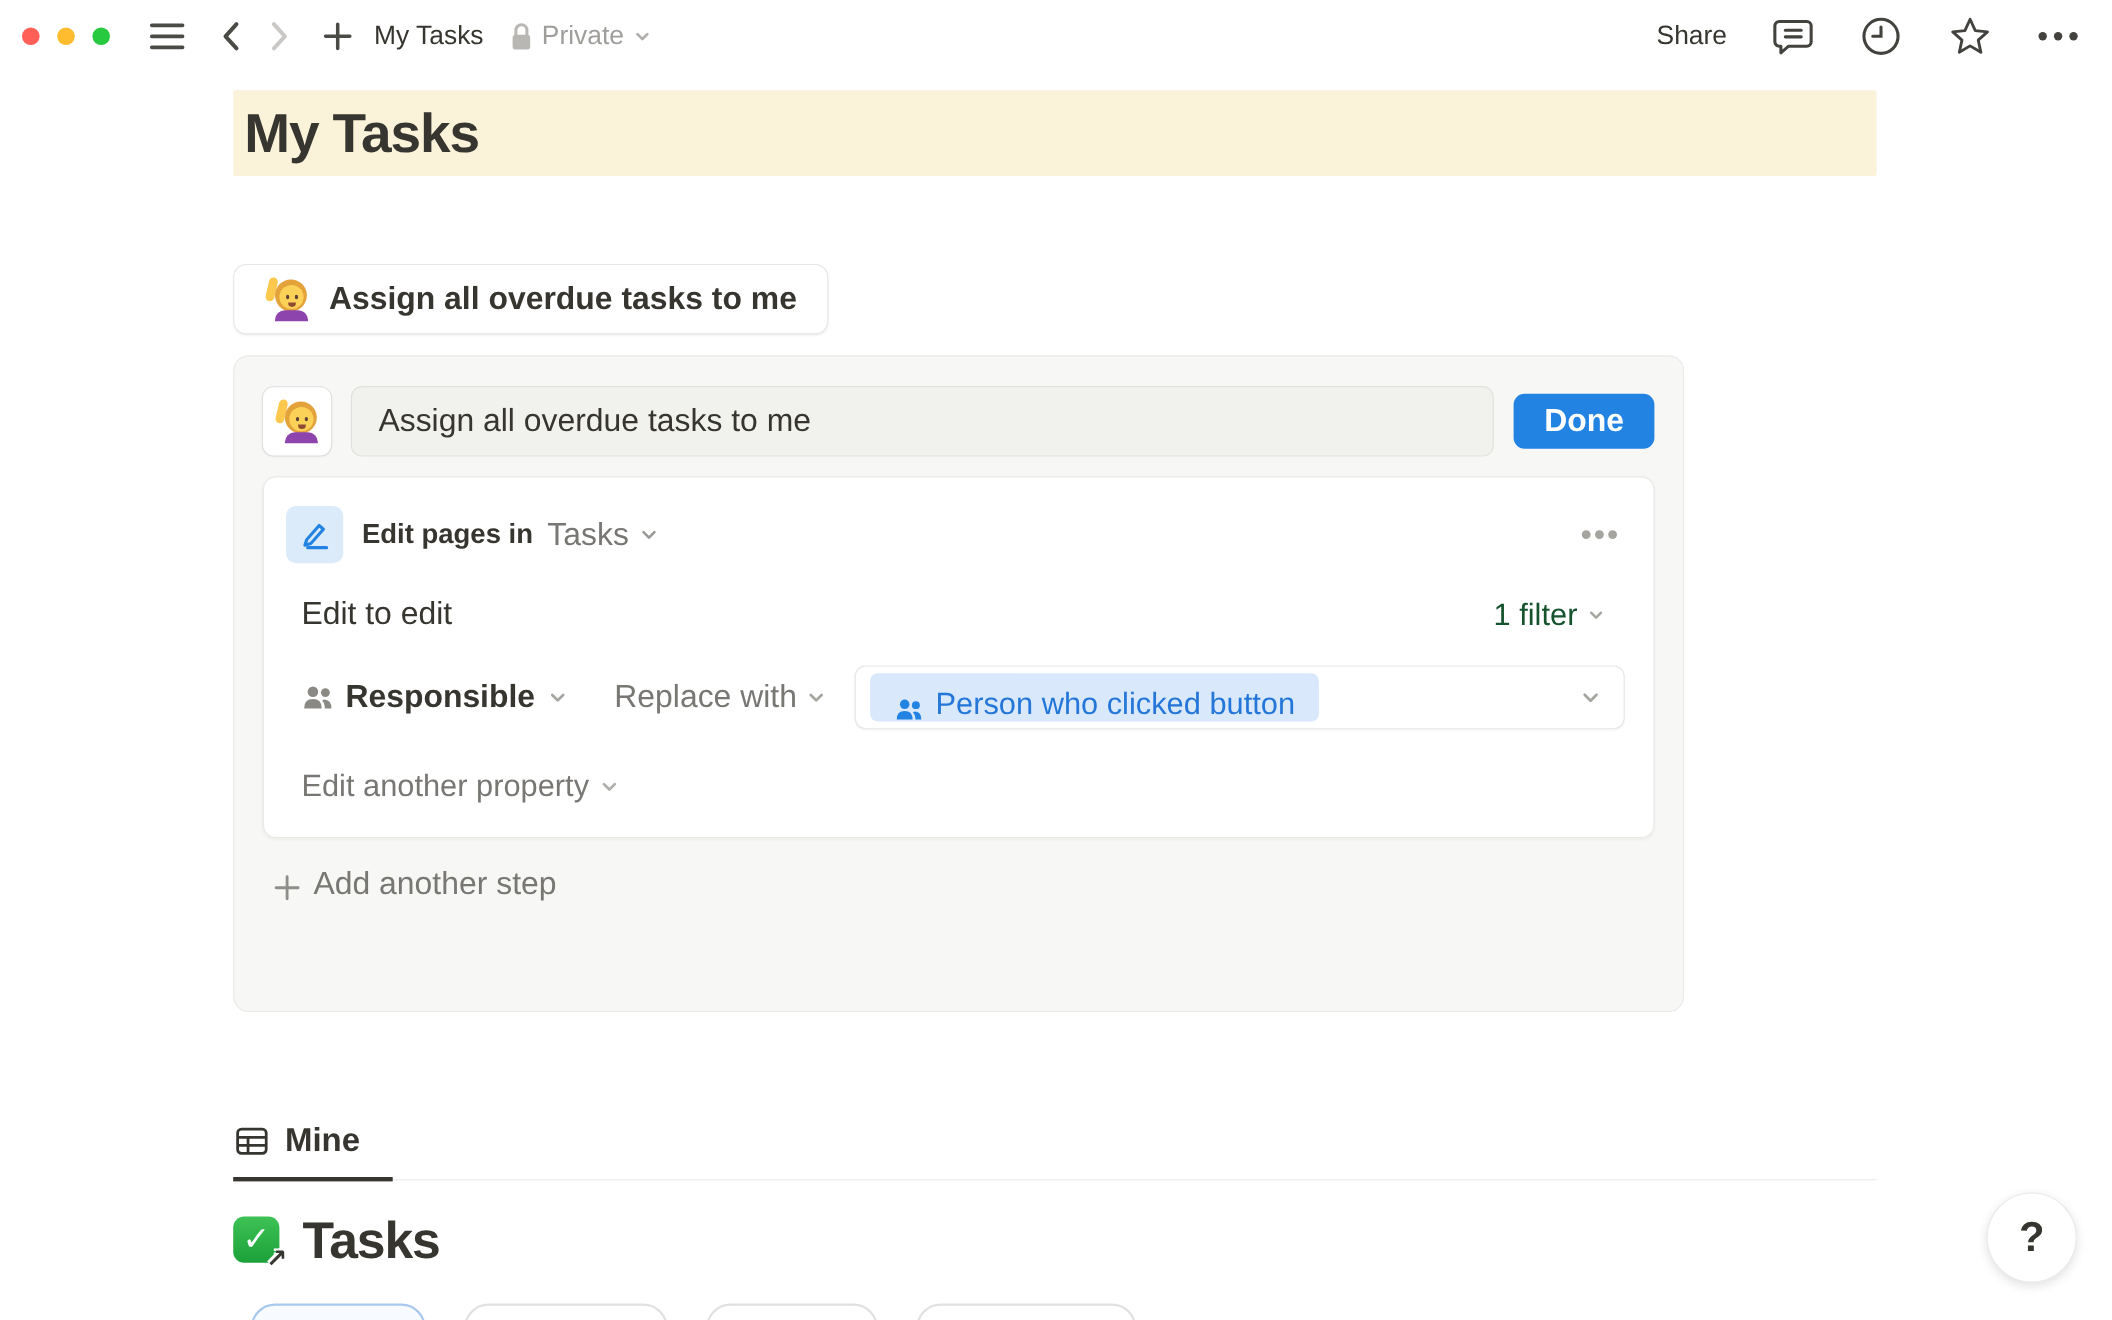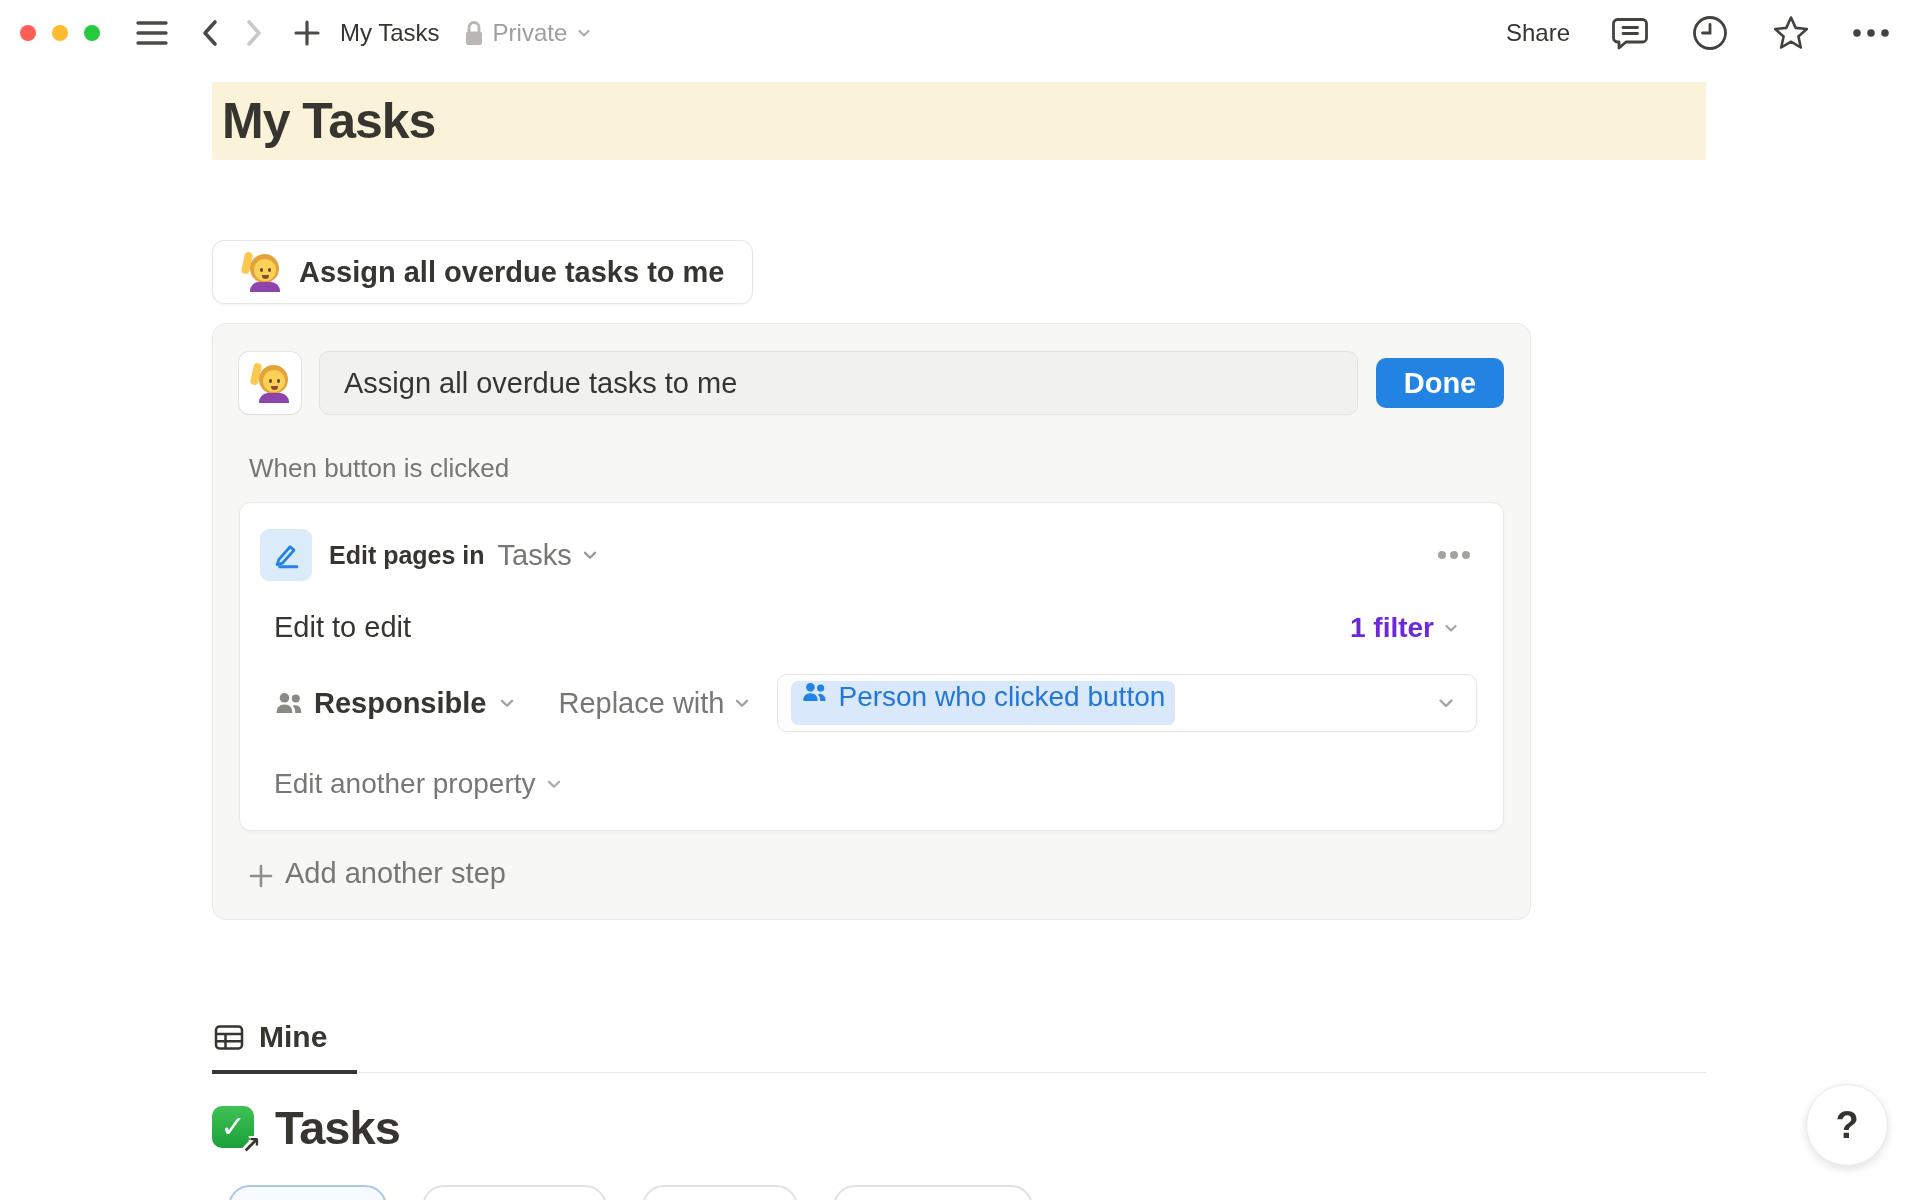--- a/index.html
+++ b/index.html
@@ -70,30 +70,30 @@
   .pencil-tile { width:52px; height:52px; background:#dcebfa; border-radius:9px;
                  display:flex; align-items:center; justify-content:center; margin-right:17px; }
   .action-label { font-size:25px; font-weight:bold; color:#37352f; margin-right:13px; }
   .dd { display:inline-flex; align-items:center; gap:7px; cursor:pointer; }
   .dd .dd-lbl { font-size:29px; color:#787774; }
   .spacer { flex:1; }
   .card-dots { cursor:pointer; padding:6px; }
 
   .card-row2 { display:flex; align-items:center; justify-content:space-between; margin-top:30px; padding:0 16px 0 14px; }
   .pages-label { font-size:29px; color:#37352f; }
-  .filter-dd .dd-lbl { font-size:28px; color:#6d28d9;font-weight:bold; }
+  .filter-dd .dd-lbl { font-size:28px; color:#14532d; }
 
   .card-row3 { display:flex; align-items:center; margin-top:30px; padding-left:14px; }
   .prop-dd { display:inline-flex; align-items:center; gap:10px; cursor:pointer; margin-right:40px; }
   .prop-dd .prop-lbl { font-size:29px; font-weight:bold; color:#37352f; }
   .op-dd { margin-right:24px; }
   .person-select { flex:1; height:58px; background:#fff; border:1px solid #e6e5e3; border-radius:10px;
                    box-shadow:0 1px 2px rgba(0,0,0,0.03); display:flex; align-items:center;
                    padding:0 18px 0 13px; cursor:pointer; }
-  .person-chip { display:inline-flex; align-items:flex-start; gap:10px; height:44px; padding:0 10px;
+  .person-chip { display:inline-flex; align-items:flex-end; gap:10px; height:44px; padding:0 22px;
                  background:#d9e8fa; border-radius:7px; }
   .person-chip .chip-lbl { font-size:28px; color:#2477d8; }
 
   .card-row4 { margin-top:36px; padding-left:14px; display:flex; }
   .addprop-dd .dd-lbl { font-size:28px; color:#787774; }
 
   .add-step { margin-top:26px; display:flex; align-items:flex-end; gap:10px; padding-left:8px; cursor:pointer; }
   .add-step .lbl { font-size:29px; color:#787774; }
 
   
@@ -228,21 +228,20 @@
         <span class="eye l"></span>
           <span class="eye r"></span>
           <span class="mouth"></span>
           <span class="body"></span>
       </span>
     </div>
     <input class="name-input" type="text" value="Assign all overdue tasks to me" style="">
     <button class="done-btn">Done</button>
   </div>
 
-  <div class="trigger-label">When button is clicked</div>
 
   <div class="step-card">
     <div class="card-row1">
       <div class="pencil-tile">
         <svg width="31" height="31" viewBox="0 0 30 30">
             <path d="M7.5 19 L18.5 6.5 l3.8 3.3 L11.2 22.3 l-5.2 1.6 z" fill="none" stroke="#2383e2" stroke-width="2.7" stroke-linejoin="round"></path>
             <path d="M8.5 26 H25" stroke="#2383e2" stroke-width="2.9" stroke-linecap="round"></path>
           </svg>
       </div>
       <span class="action-label">Edit pages in</span>

